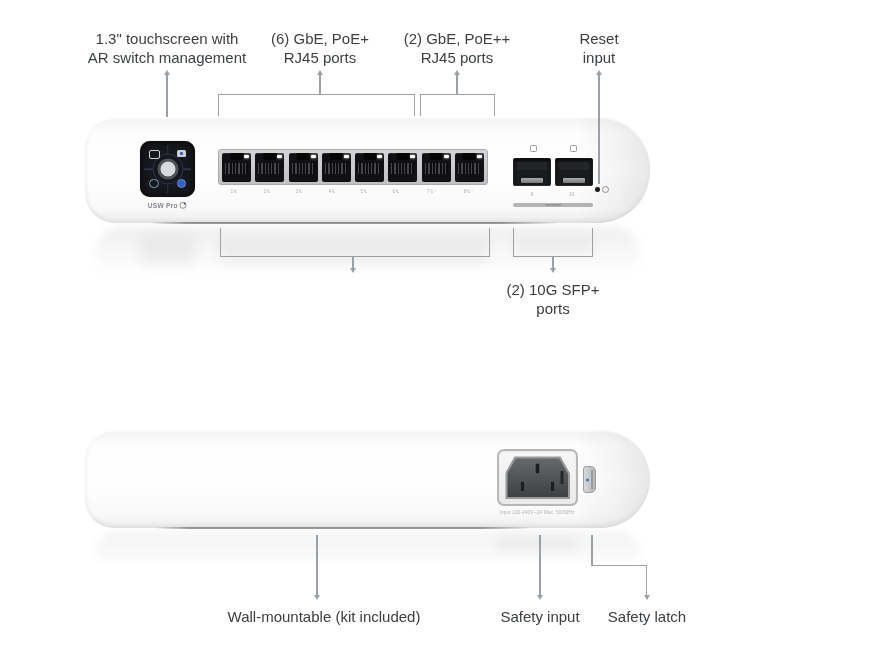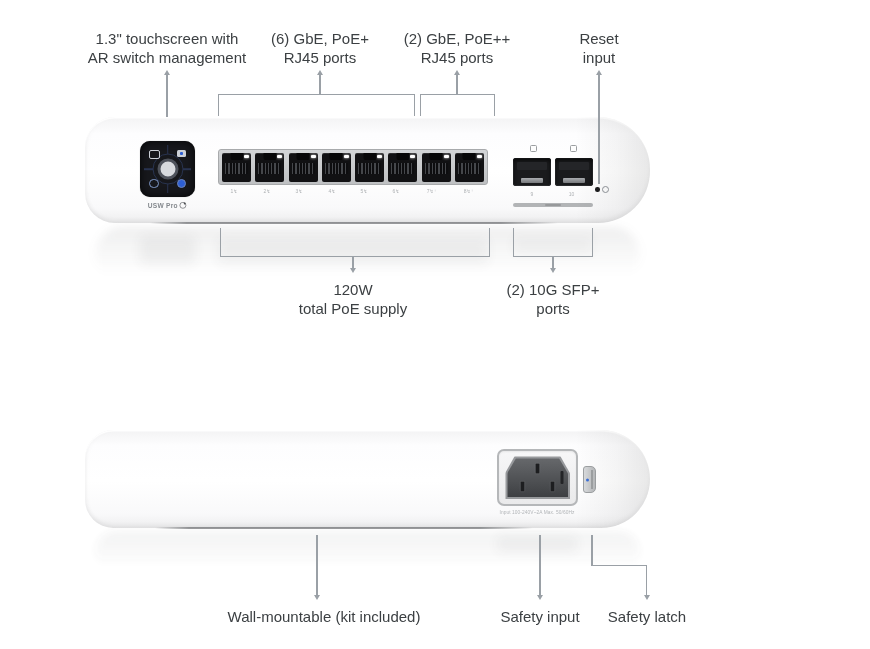--- a/index.html
+++ b/index.html
@@ -226,24 +226,20 @@
   </div>
   <div class="base-line" style="left:150px;top:221.5px;width:408px;"></div>
   <div class="reflection" style="left:95px;top:227px;width:545px;height:55px;"></div>
   <div class="smudge" style="left:218px;top:238px;width:270px;height:26px;opacity:.05;"></div>
   <div class="smudge" style="left:140px;top:236px;width:55px;height:28px;opacity:.06;"></div>
   <div class="smudge" style="left:513px;top:236px;width:80px;height:18px;opacity:.04;"></div>
 
   <div class="bracket-up" style="left:220px;top:228px;width:270px;height:29px;"></div>
   <div class="cline" style="left:352.3px;top:257px;height:12px;"></div>
   <div class="arrow-down" style="left:353px;top:268px;"></div>
-  <div class="clabel" style="left:353px;top:280px;">
-    <div>120W</div>
-    <div>total PoE supply</div>
-  </div>
 
   <div class="bracket-up" style="left:513px;top:228px;width:80px;height:29px;"></div>
   <div class="cline" style="left:552.3px;top:257px;height:12px;"></div>
   <div class="arrow-down" style="left:553px;top:268px;"></div>
   <div class="clabel" style="left:553px;top:280px;">
     <div>(2) 10G SFP+</div>
     <div>ports</div>
   </div>
 
   <div class="device" id="device-back">

